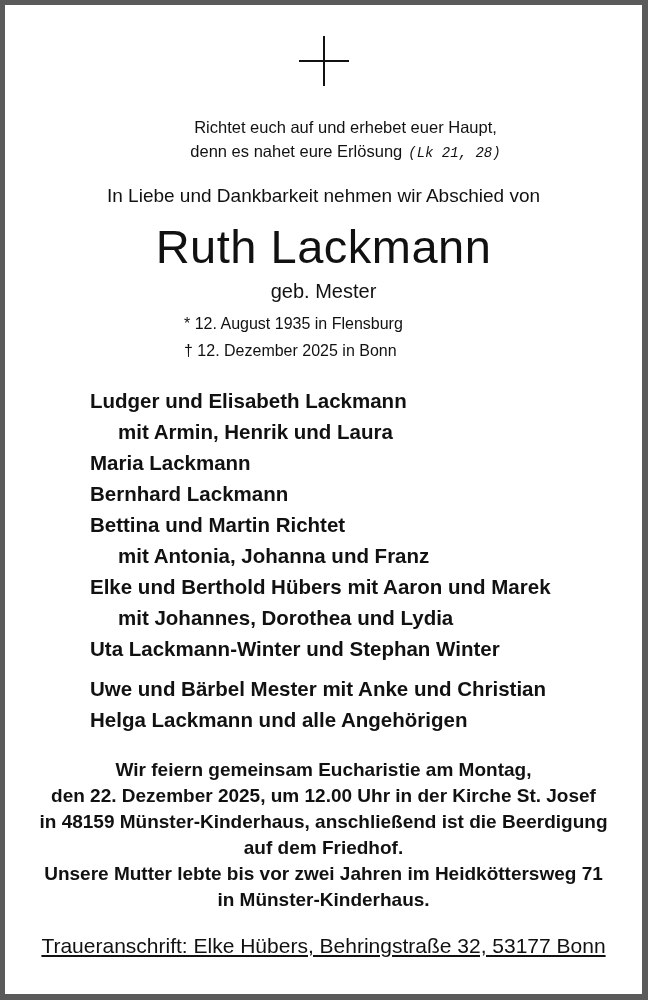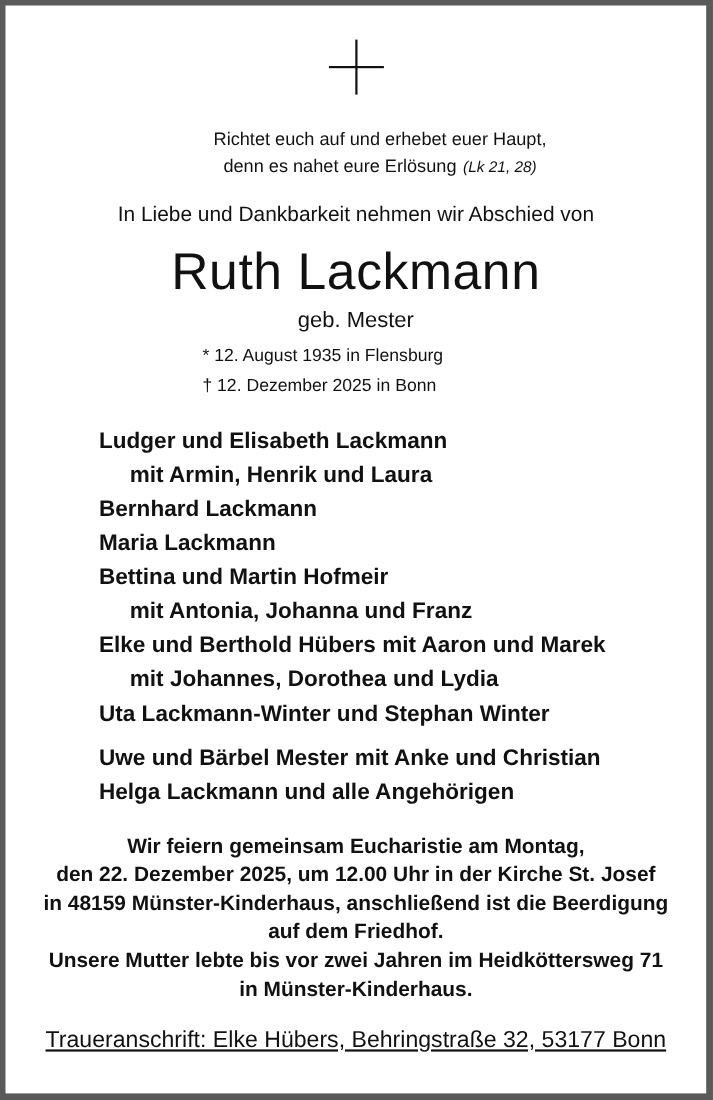--- a/index.html
+++ b/index.html
@@ -58,20 +58,21 @@
     .verse {
       font-size: 16.5px;
       line-height: 24px;
       top: 110px;
       padding-left: 44px;
     }
     .verse .ref {
       font-style: italic;
       font-size: 14px;
       margin-left: 6px;
+      font-family: Liberation Mono, monospace;
     }
     .intro {
       font-size: 19px;
       top: 180px;
     }
     .name {
       font-size: 47px;
       top: 214px;
       letter-spacing: 0.5px;
     }
@@ -146,23 +147,23 @@
   <div class="abs center maiden">geb. Mester</div>
 
   <div class="dates">
     <div>* 12. August 1935 in Flensburg</div>
     <div>† 12. Dezember 2025 in Bonn</div>
   </div>
 
   <div class="family">
     <div class="line">Ludger und Elisabeth Lackmann</div>
     <div class="line indent">mit Armin, Henrik und Laura</div>
+    <div class="line">Maria Lackmann</div>
     <div class="line">Bernhard Lackmann</div>
-    <div class="line">Maria Lackmann</div>
-    <div class="line">Bettina und Martin Hofmeir</div>
+    <div class="line">Bettina und Martin Richtet</div>
     <div class="line indent">mit Antonia, Johanna und Franz</div>
     <div class="line">Elke und Berthold Hübers mit Aaron und Marek</div>
     <div class="line indent">mit Johannes, Dorothea und Lydia</div>
     <div class="line">Uta Lackmann-Winter und Stephan Winter</div>
     <div class="gap"></div>
     <div class="line">Uwe und Bärbel Mester mit Anke und Christian</div>
     <div class="line">Helga Lackmann und alle Angehörigen</div>
   </div>
 
   <div class="service">

